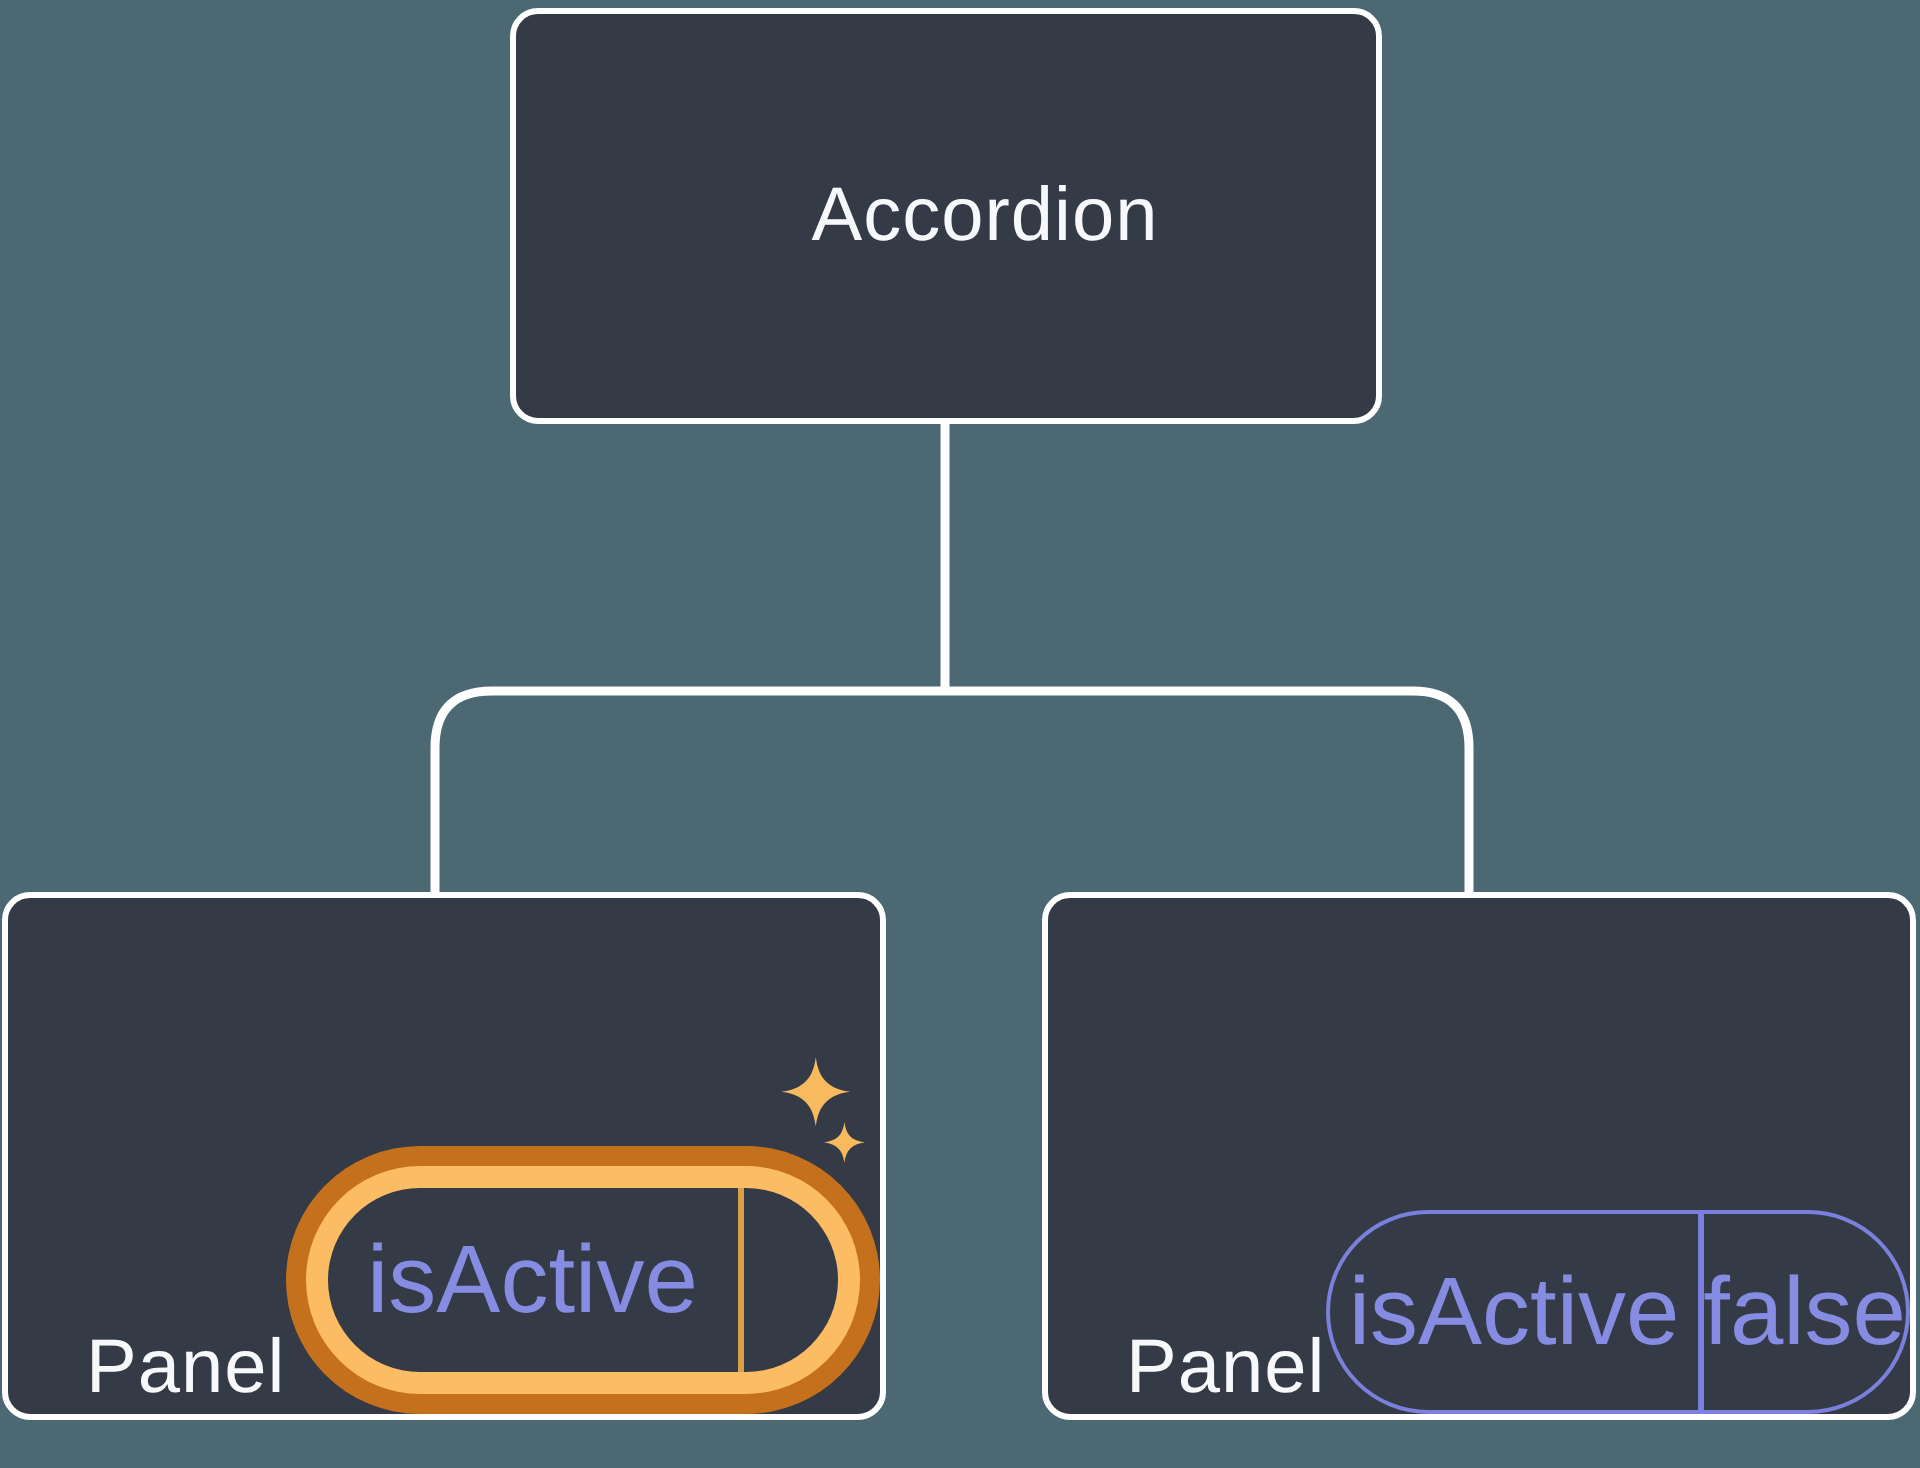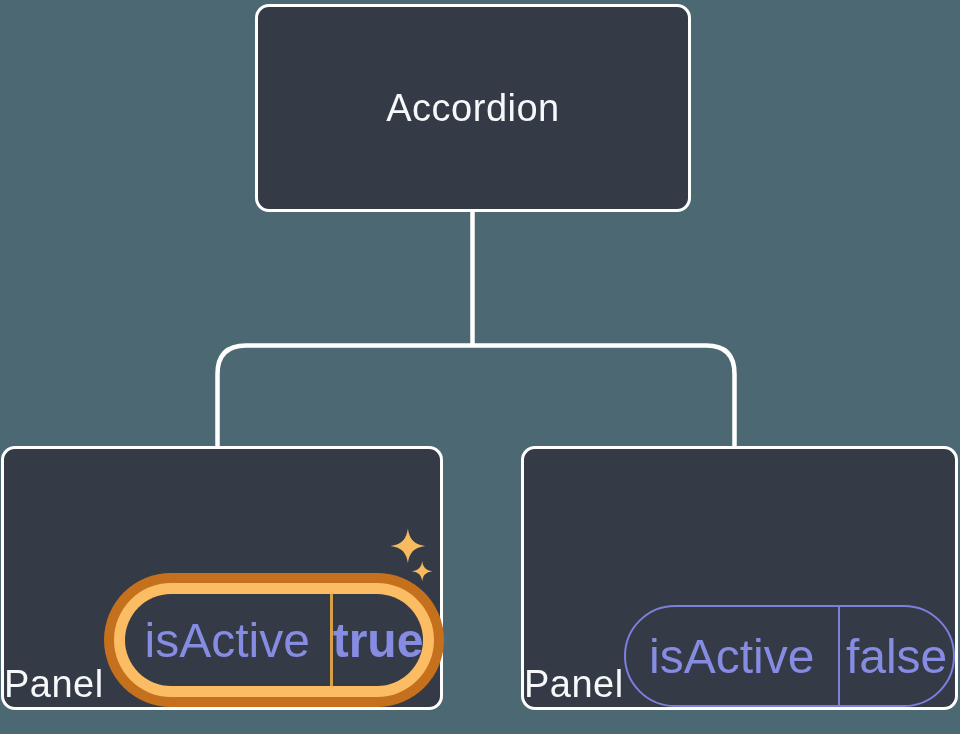--- a/index.html
+++ b/index.html
@@ -30,20 +30,21 @@
   .connector-svg {
     position: absolute;
     left: 0; top: 0;
     width: 960px; height: 734px;
   }
   .node {
     position: absolute;
     background: var(--node-fill);
     border: 3px solid var(--node-border);
     border-radius: 14px;
+    padding-left: 39px;
   }
   .node-root {
     left: 255px; top: 4px;
     width: 436px; height: 208px;
     display: flex;
     align-items: center;
     justify-content: center;
   }
   .node-title {
     color: var(--title-text);
@@ -141,21 +142,20 @@
   </div>
 
   <div class="node node-panel node-panel-left">
     <div class="node-title">Panel</div>
 
     <div class="pill-active-outer">
       <div class="pill-active-mid">
         <div class="pill-active-inner">
           <div class="cell cell-prop">isActive</div>
           <div class="pill-divider-active"></div>
-          <div class="cell cell-value cell-value-bold">true</div>
         </div>
       </div>
     </div>
 
     <svg class="sparkles" viewBox="0 0 48 60" xmlns="http://www.w3.org/2000/svg">
       <g fill="#F8BA5F">
         <path transform="translate(0.5,2.5) scale(1.45)" d="M12 0C12.9 7.5 16.5 11.1 24 12C16.5 12.9 12.9 16.5 12 24C11.1 16.5 7.5 12.9 0 12C7.5 11.1 11.1 7.5 12 0Z"></path>
         <path transform="translate(22,35) scale(0.85)" d="M12 0C12.9 7.5 16.5 11.1 24 12C16.5 12.9 12.9 16.5 12 24C11.1 16.5 7.5 12.9 0 12C7.5 11.1 11.1 7.5 12 0Z"></path>
       </g>
     </svg>

